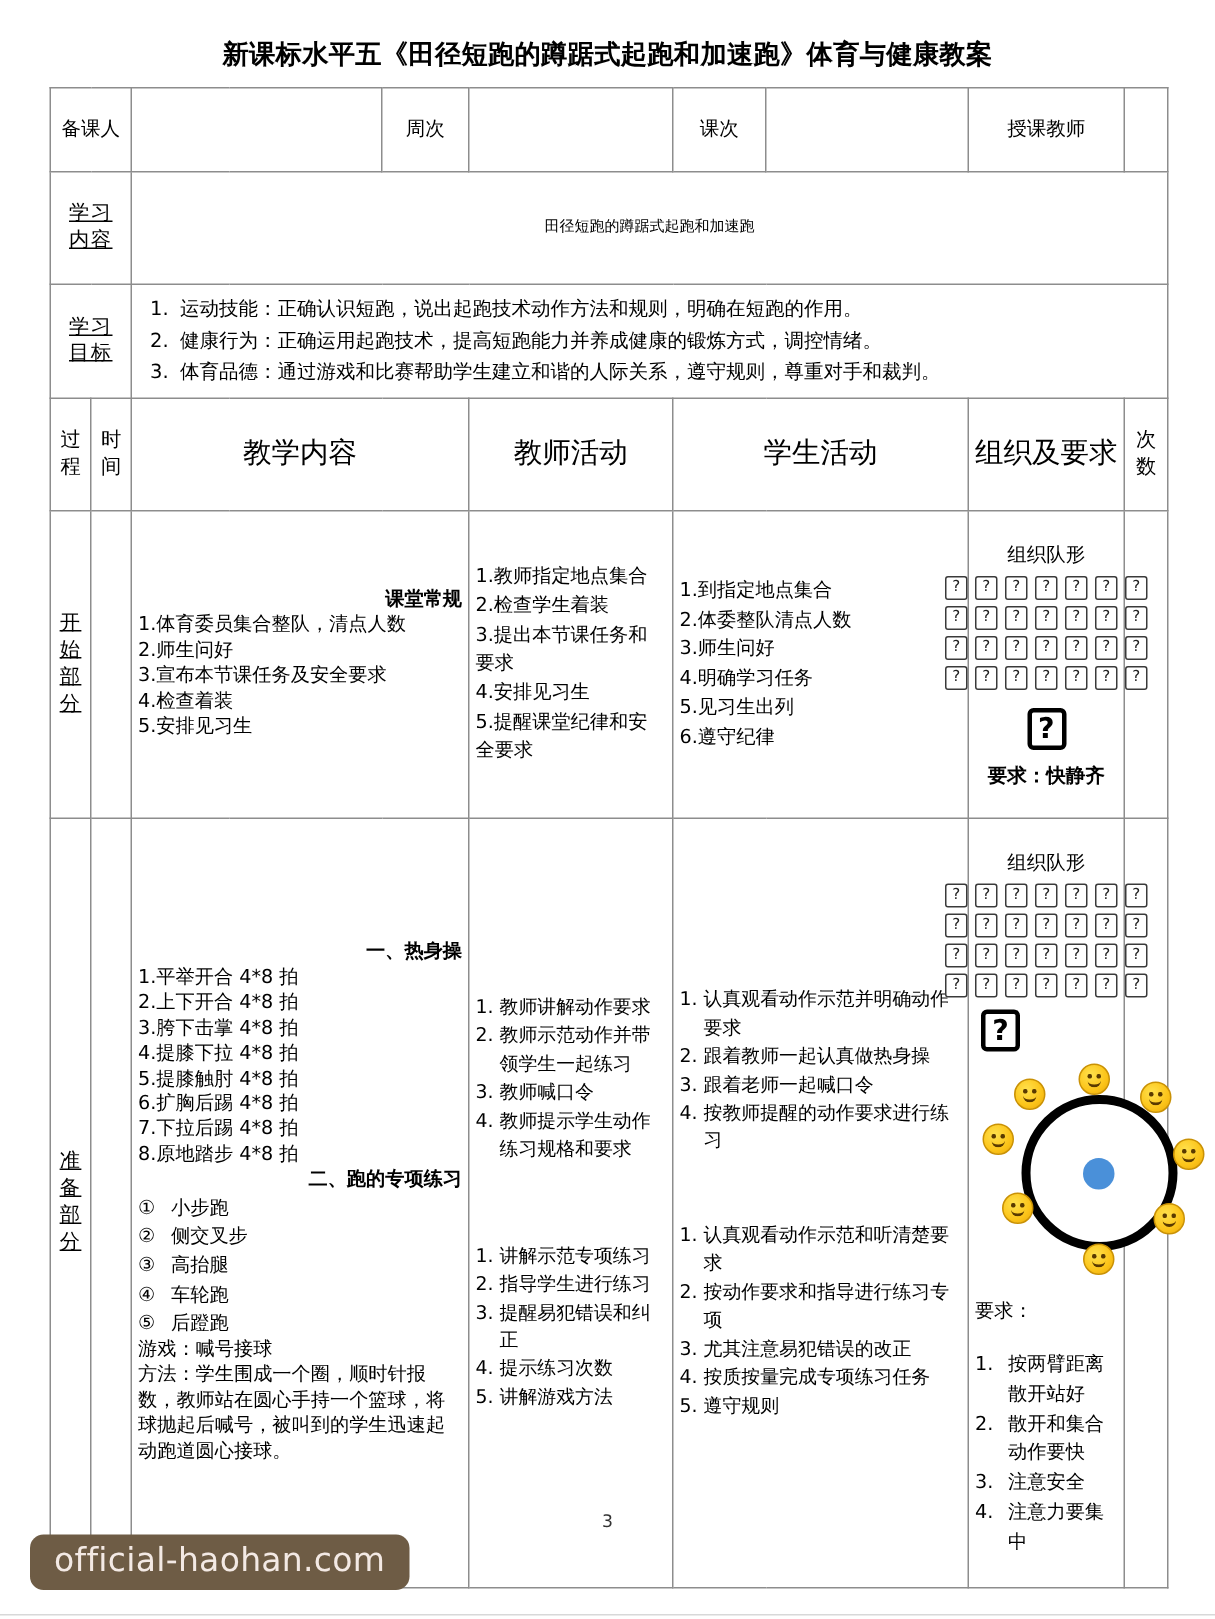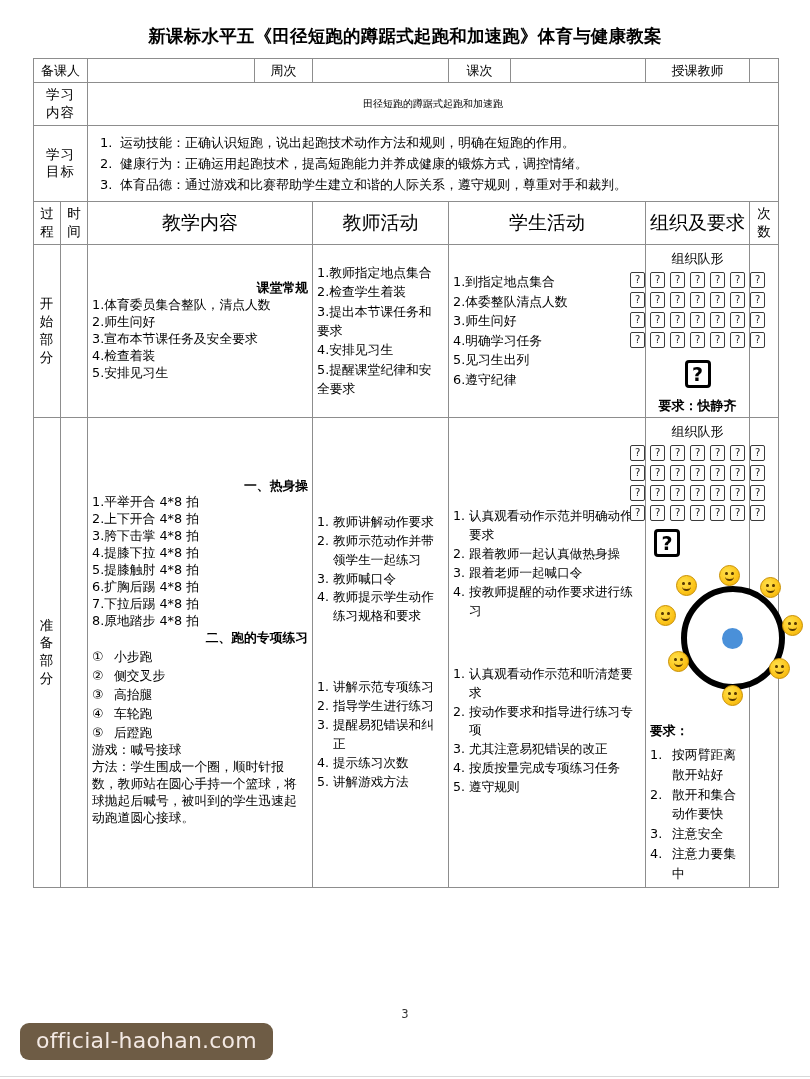--- a/index.html
+++ b/index.html
@@ -33,39 +33,39 @@
   table.lesson {
     position: absolute;
     top: 58px; left: 33px;
     width: 745px;
     border-collapse: collapse;
     table-layout: fixed;
     font-size: 13px;
   }
   table.lesson td {
     border: 1px solid #8d8d8d;
-    padding: 3px 4px;
+    padding: 19px 4px;
     vertical-align: middle;
     line-height: 1.32;
     background: #fff;
   }
   .c-center { text-align: center; }
   .c-bold { font-weight: bold; text-align: right; }
   .lbl {
     text-align: center;
     font-size: 13px;
     line-height: 1.25;
   }
   .vert {
     text-align: center;
     font-size: 13.5px;
     line-height: 1.45;
     letter-spacing: 1px;
   }
-  .vert span { display: block; }
+  .vert span { display: block; text-decoration: underline; }
 
   .hdr {
     text-align: center;
     font-size: 19px;
     padding: 7px 2px;
   }
   .hdr-narrow {
     text-align: center;
     font-size: 13.5px;
     line-height: 1.2;
@@ -188,21 +188,21 @@
   .smiley::after  { right: 5px; }
   .smile-mouth {
     position: absolute;
     left: 5px; top: 9px;
     width: 9px; height: 6px;
     border-bottom: 2px solid #5a3a00;
     border-radius: 0 0 9px 9px;
   }
 
   .req-block { font-size: 12.8px; line-height: 1.55; margin-top: 6px; }
-  .req-head { margin-bottom: 4px; font-weight: bold; }
+  .req-head { margin-bottom: 15px; }
   .req-list { margin: 0; padding: 0; list-style: none; }
   .req-list li { display: flex; align-items: flex-start; }
   .req-n { width: 22px; flex: 0 0 22px; }
   .req-t { flex: 1 1 auto; }
 
   .page-number {
     position: absolute;
     left: 0; width: 810px;
     top: 1007px;
     text-align: center;

